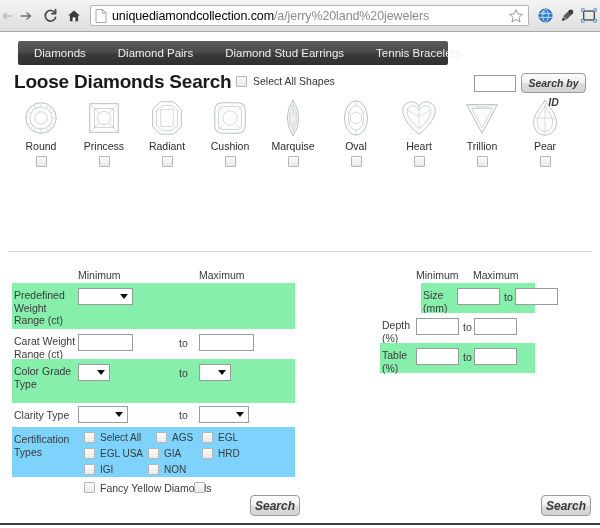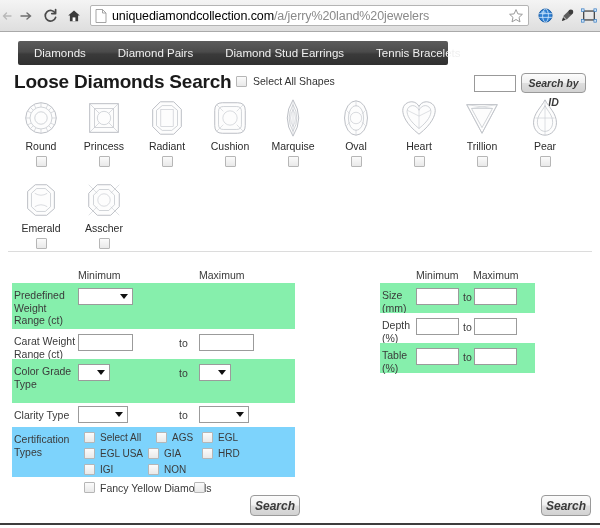--- a/index.html
+++ b/index.html
@@ -473,41 +473,20 @@
         <svg class="shape-icon" viewBox="0 0 44 44">
           <path d="M22 3 C26 11 34 17 34 27 C34 34.5 28.5 40 22 40 C15.5 40 10 34.5 10 27 C10 17 18 11 22 3 Z" fill="#fdfdfd" stroke="#b9bcc2" stroke-width="1"></path>
           <path d="M22 9 C25 15 30 19 30 26.5 C30 32 26.5 36 22 36 C17.5 36 14 32 14 26.5 C14 19 19 15 22 9 Z" fill="none" stroke="#c3c6cc" stroke-width="0.8"></path>
           <path d="M22 3 V40 M12 22 H32" stroke="#c7cad0" stroke-width="0.6"></path>
         </svg>
         <div class="shape-label">Pear</div>
         <span class="cb shape-cb"></span>
       </div>
     </div>
 
-    <div class="shape-row" style="margin-top:12px;">
-      <div class="shape-cell">
-        <svg class="shape-icon" viewBox="0 0 44 44">
-          <path d="M16 6 H28 L36 13 V31 L28 38 H16 L8 31 V13 Z" fill="#fdfdfd" stroke="#b9bcc2" stroke-width="1"></path>
-          <path d="M17.5 10 H26.5 L32 15 V29 L26.5 34 H17.5 L12 29 V15 Z" fill="none" stroke="#c3c6cc" stroke-width="0.8"></path>
-          <path d="M15.5 15 Q22 19 28.5 15 M15.5 29 Q22 25 28.5 29" stroke="#c7cad0" stroke-width="0.7" fill="none"></path>
-        </svg>
-        <div class="shape-label">Emerald</div>
-        <span class="cb shape-cb"></span>
-      </div>
-      <div class="shape-cell">
-        <svg class="shape-icon" viewBox="0 0 44 44">
-          <path d="M15 6 H29 L38 15 V29 L29 38 H15 L6 29 V15 Z" fill="#fdfdfd" stroke="#b9bcc2" stroke-width="1"></path>
-          <path d="M17 11 H27 L33 17 V27 L27 33 H17 L11 27 V17 Z" fill="none" stroke="#c3c6cc" stroke-width="0.8"></path>
-          <circle cx="22" cy="22" r="6.5" fill="none" stroke="#c7cad0" stroke-width="0.7"></circle>
-          <path d="M6 6 L15 15 M38 6 L29 15 M38 38 L29 29 M6 38 L15 29" stroke="#c7cad0" stroke-width="0.6"></path>
-        </svg>
-        <div class="shape-label">Asscher</div>
-        <span class="cb shape-cb"></span>
-      </div>
-    </div>
   </div>
 
   <div id="divider-1"></div>
 
   <div class="panel" id="panel-left">
     <div class="hdr-row">
       <span class="hdr-min" style="left:66px;">Minimum</span>
       <span class="hdr-max" style="left:187px;">Maximum</span>
     </div>
 
@@ -604,21 +583,21 @@
       </div>
     </div>
   </div>
 
   <div class="panel" id="panel-right">
     <div class="hdr-row">
       <span class="hdr-min" style="left:36px;">Minimum</span>
       <span class="hdr-max" style="left:93px;">Maximum</span>
     </div>
 
-    <div class="frow gray" style="height:30px;">
+    <div class="frow gray" style="height:30px;margin-left:41px;">
       <div class="flabel" style="width:36px; padding-left:2px;">Size (mm)</div>
       <div class="fctl">
         <div class="txtbox" style="left:0px; top:5px; width:43px;"></div>
         <span class="to-lbl" style="left:47px; top:8px;">to</span>
         <div class="txtbox" style="left:58px; top:5px; width:43px;"></div>
       </div>
     </div>
 
     <div class="frow white" style="height:30px;">
       <div class="flabel" style="width:36px; padding-left:2px;">Depth (%)</div>

